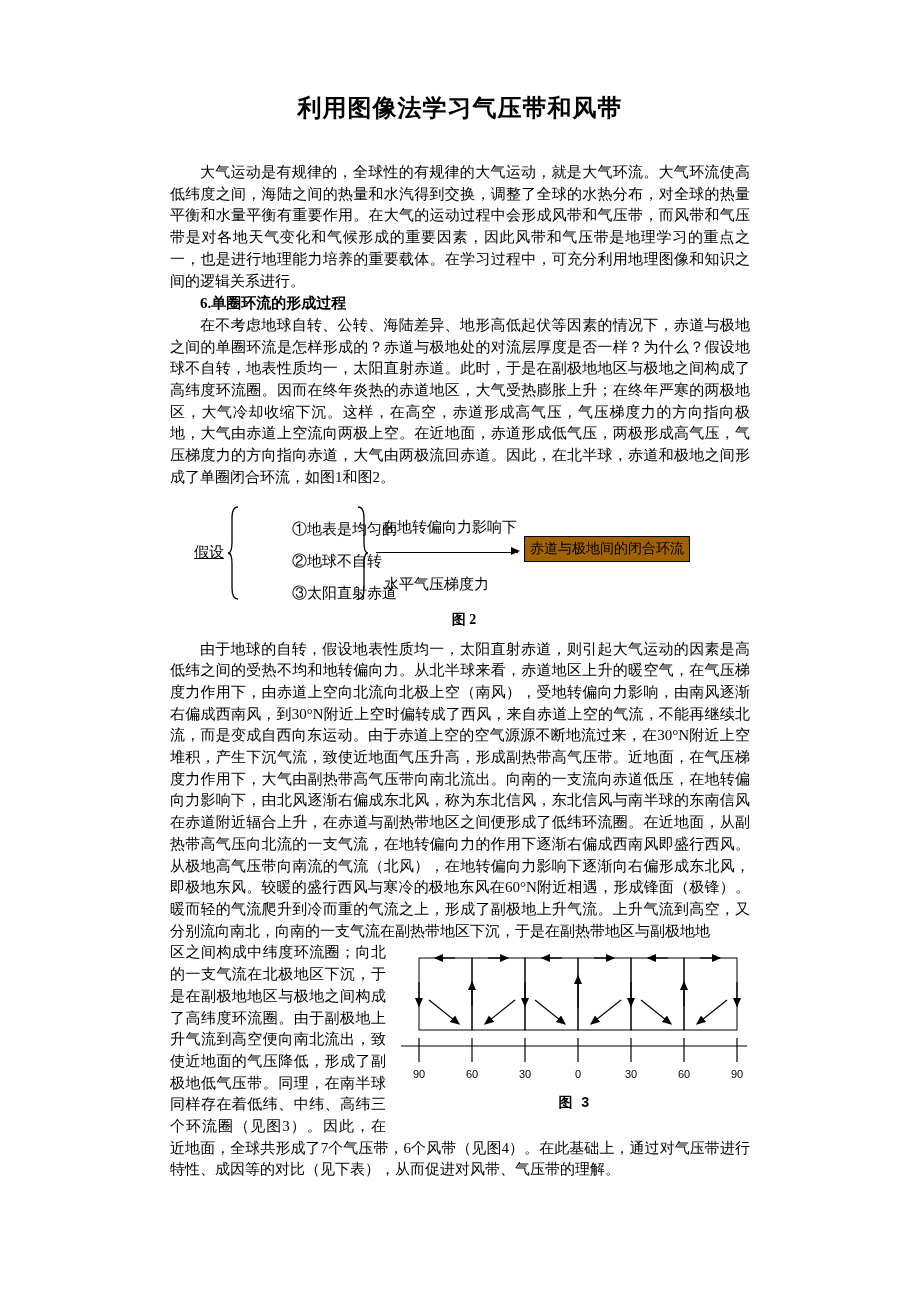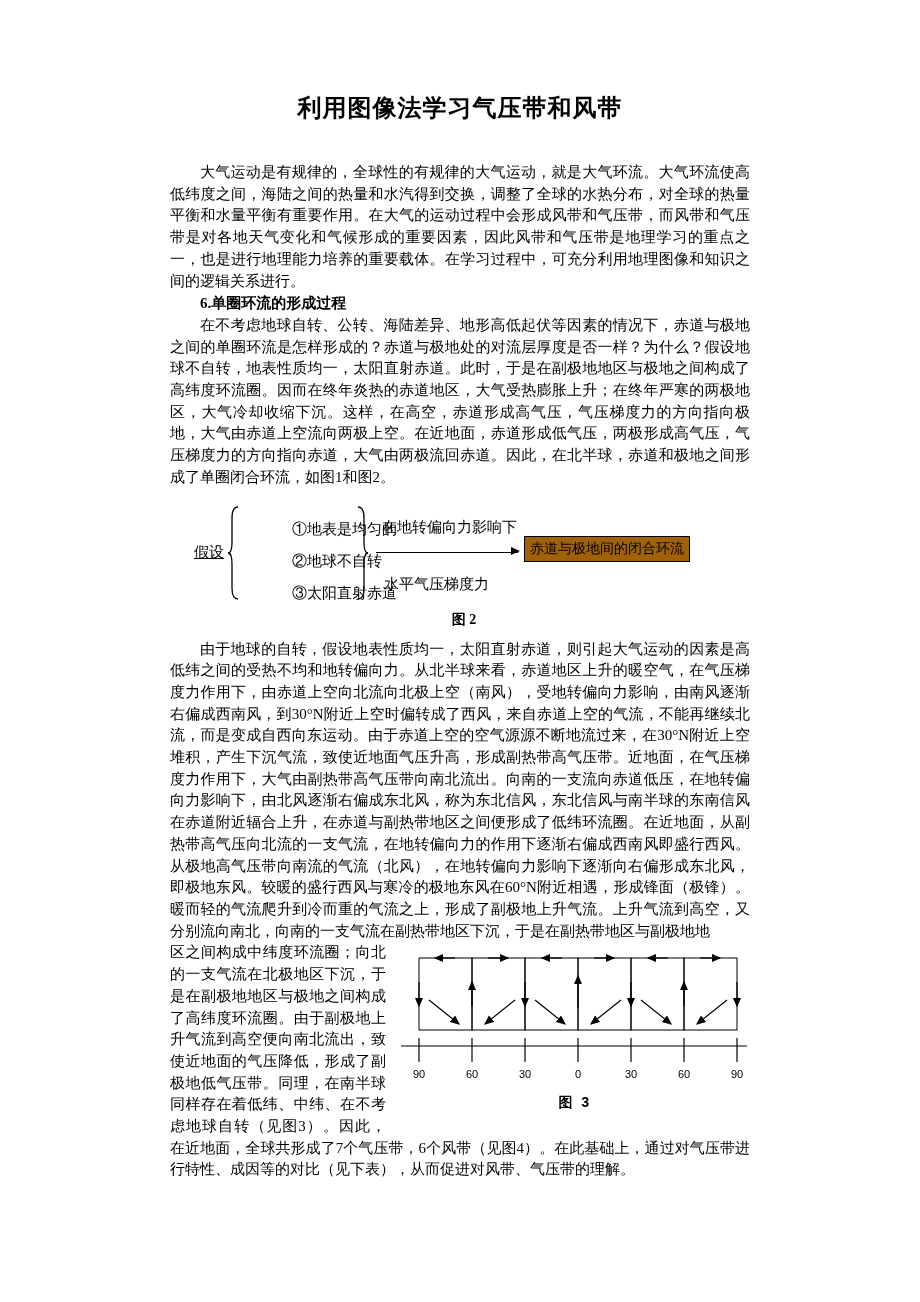--- a/index.html
+++ b/index.html
@@ -160,16 +160,16 @@
           <text x="126" y="130">30</text>
           <text x="179" y="130">0</text>
           <text x="232" y="130">30</text>
           <text x="285" y="130">60</text>
           <text x="338" y="130">90</text>
         </g>
       </svg>
       <div class="fig3-caption">图 3</div>
     </div>
 
-    <p class="para no-indent">区之间构成中纬度环流圈；向北的一支气流在北极地区下沉，于是在副极地地区与极地之间构成了高纬度环流圈。由于副极地上升气流到高空便向南北流出，致使近地面的气压降低，形成了副极地低气压带。同理，在南半球同样存在着低纬、中纬、在不考虑地球自转（见图3）。因此，在近地面，全球共形成了7个气压带，6个风带（见图4）。在此基础上，通过对气压带进行特性、成因等的对比（见下表），从而促进对风带、气压带的理解。</p>
+    <p class="para no-indent">区之间构成中纬度环流圈；向北的一支气流在北极地区下沉，于是在副极地地区与极地之间构成了高纬度环流圈。由于副极地上升气流到高空便向南北流出，致使近地面的气压降低，形成了副极地低气压带。同理，在南半球同样存在着低纬、中纬、高纬三个环流圈（见图3）。因此，在近地面，全球共形成了7个气压带，6个风带（见图4）。在此基础上，通过对气压带进行特性、成因等的对比（见下表），从而促进对风带、气压带的理解。</p>
   </div>
 
 </div>
 
 </body></html>

